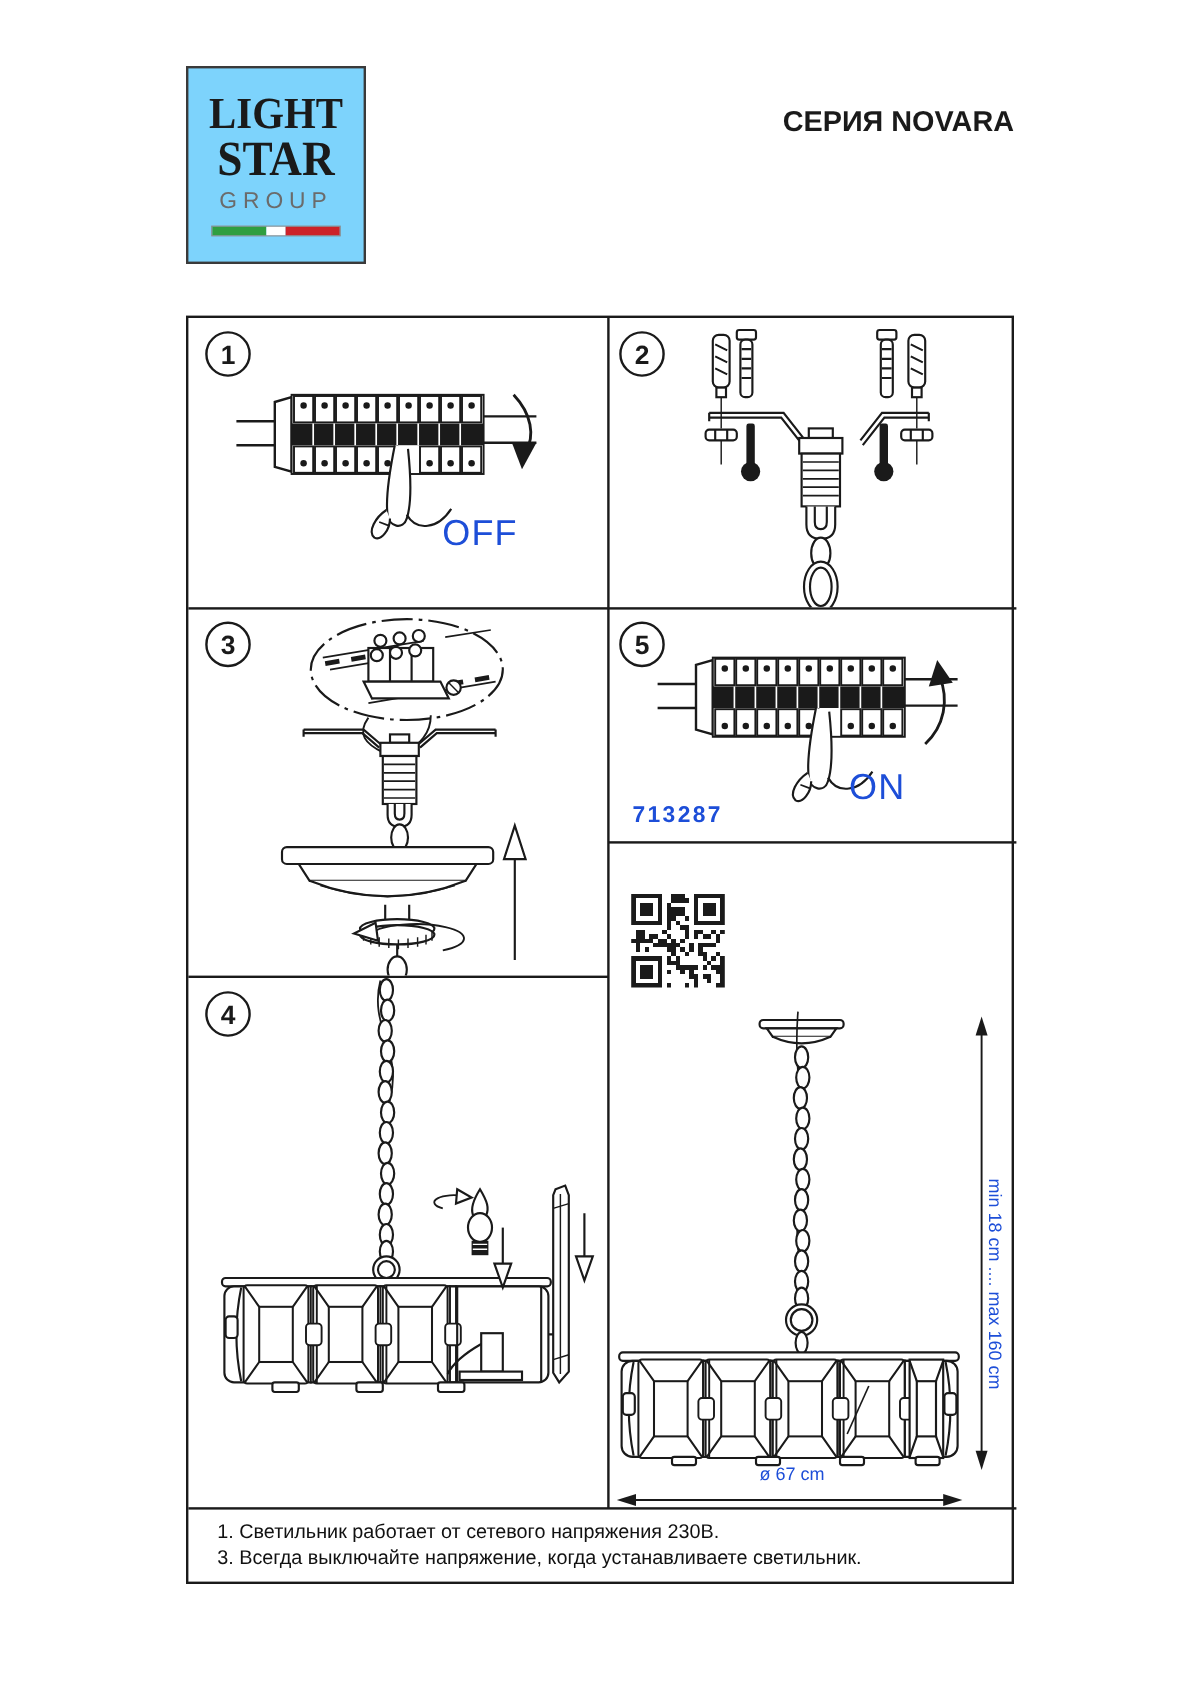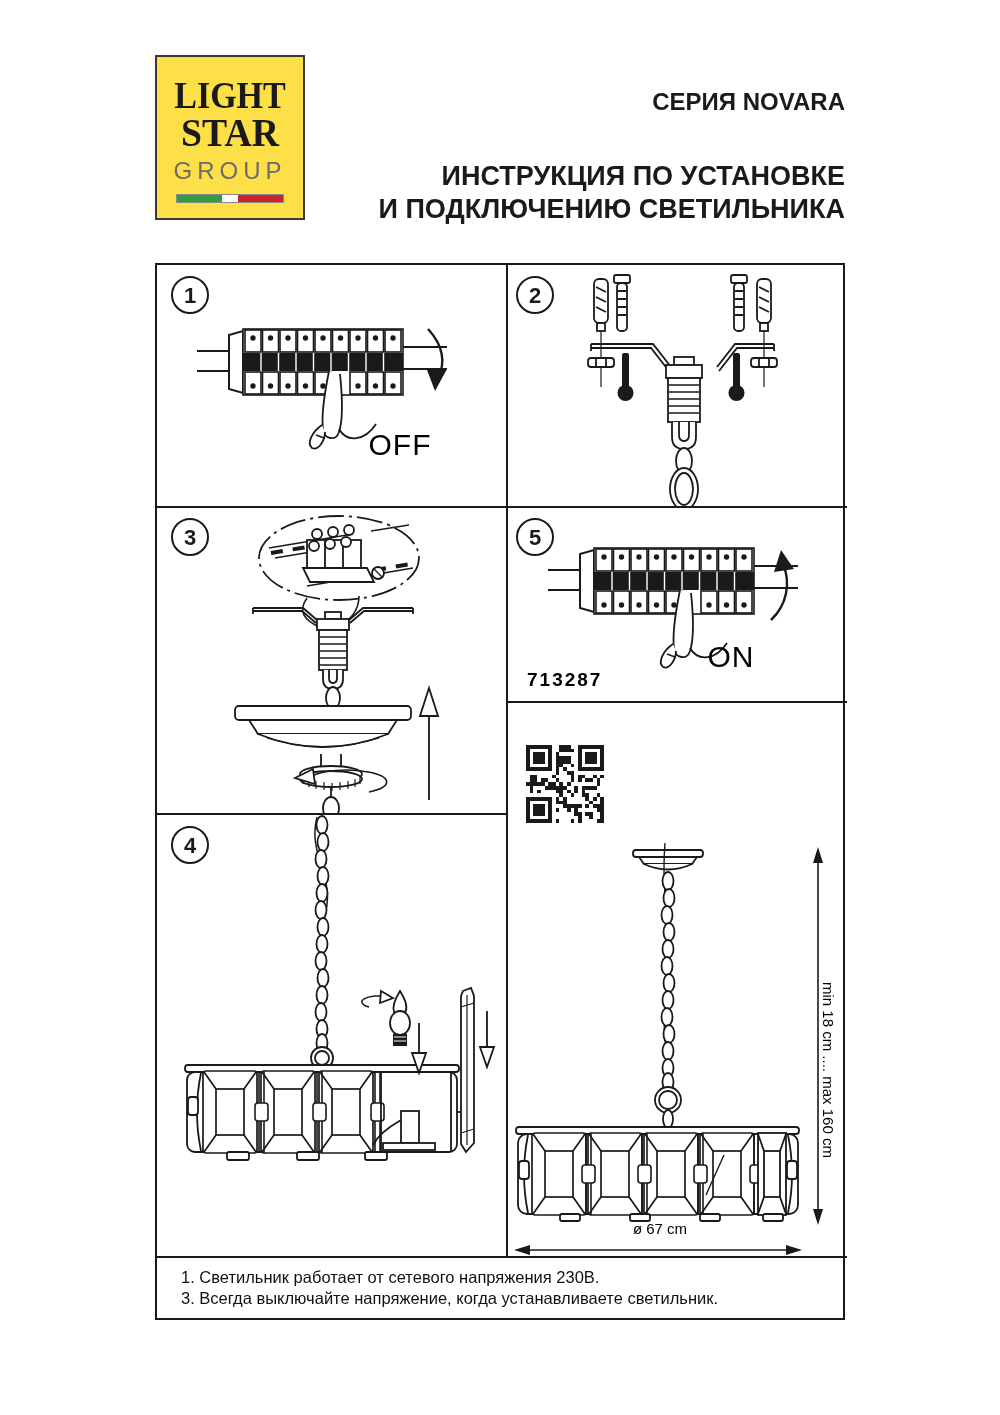--- a/index.html
+++ b/index.html
@@ -7,44 +7,44 @@
   .page {
     position:relative; width:1000px; height:1415px; background:#fff;
     font-family:"Liberation Sans", sans-serif; color:#1a1a1a; overflow:hidden;
   }
   svg { display:block; }
   svg .ln { stroke:#1a1a1a; fill:none; }
 
   
   .logo-box {
     position:absolute; left:155px; top:55px; width:150px; height:165px;
-    border:2px solid #3a3a3a; background:#fde047; text-align:center; padding-top:22px;
+    border:2px solid #3a3a3a; background:#7dd3fc; text-align:center; padding-top:22px;
   }
   .logo-word1 { font-family:"Liberation Serif", serif; font-weight:bold; font-size:37px; line-height:34px; letter-spacing:0px; transform:scaleX(.92); }
   .logo-word2 { font-family:"Liberation Serif", serif; font-weight:bold; font-size:41px; line-height:38px; transform:scaleX(.92); }
-  .logo-word3 { font-size:24px; letter-spacing:5px; color:#6b6b6b; margin-top:6px; font-weight:400; }
+  .logo-word3 { font-size:19px; letter-spacing:5px; color:#6b6b6b; margin-top:6px; font-weight:400; }
   .logo-flag { width:108px; height:9px; margin:9px auto 0; border:1px solid #8a8a8a; display:flex; }
   .logo-flag .fg { width:42%; } .logo-flag .fw { width:16%; background:#fff; } .logo-flag .fr { width:42%; }
 
   .header-text { position:absolute; right:155px; top:56px; text-align:right; }
   .hdr-series  { font-size:24px; font-weight:bold; line-height:30px;margin-top:31px; }
   .hdr-article { font-size:24px; font-weight:bold; line-height:30px; }
   .hdr-title   { margin-top:43px; font-size:27px; font-weight:bold; line-height:33px; }
 
   
   .grid { position:absolute; left:155px; top:263px; width:690px; height:1057px; border:2px solid #1a1a1a; }
   .gline { position:absolute; background:#1a1a1a; }
   .cell { position:absolute; }
 
   .step-circle {
     position:absolute; width:38px; height:38px; border:2px solid #1a1a1a; border-radius:50%;
     background:#fff; text-align:center; line-height:35px; font-size:22px; font-weight:bold;
   }
 
-  .overlay-label { position:absolute; color:#000000; }
+  .overlay-label { position:absolute; color:#1d4ed8; }
   .lbl-off, .lbl-on { font-size:30px; letter-spacing:1px; text-align:center; }
   .lbl-qr { font-size:19px; font-weight:bold; letter-spacing:2px; }
   .lbl-dia { font-size:15px; text-align:center; }
   .lbl-range { writing-mode:vertical-rl; font-size:15px; height:330px; text-align:center; }
 
   .footer-notes {
     position:absolute; left:155px; top:1255px; width:690px; height:65px;
     padding:12px 0 0 26px; font-size:16.5px; line-height:21px; color:#111;
   }
 </style>
@@ -111,24 +111,20 @@
     <div class="logo-word3">GROUP</div>
     <div class="logo-flag">
       <span class="fg" style="background:#2f9e41"></span>
         <span class="fw"></span>
         <span class="fr" style="background:#cc2229"></span>
     </div>
   </div>
 
   <div class="header-text">
     <div class="hdr-series">СЕРИЯ NOVARA</div>
-    <div class="hdr-title">
-      <div>ИНСТРУКЦИЯ ПО УСТАНОВКЕ</div>
-      <div>И ПОДКЛЮЧЕНИЮ СВЕТИЛЬНИКА</div>
-    </div>
   </div>
 
   <div class="grid">
     <div class="gline" style="left:349px; top:0; width:2px; height:992px"></div>
     <div class="gline" style="left:0; top:241px; width:690px; height:2px"></div>
     <div class="gline" style="left:0; top:548px; width:350px; height:2px"></div>
     <div class="gline" style="left:350px; top:436px; width:340px; height:2px"></div>
     <div class="gline" style="left:0; top:991px; width:690px; height:2px"></div>
 
     <div class="cell" style="left:0; top:0; width:349px; height:241px">

